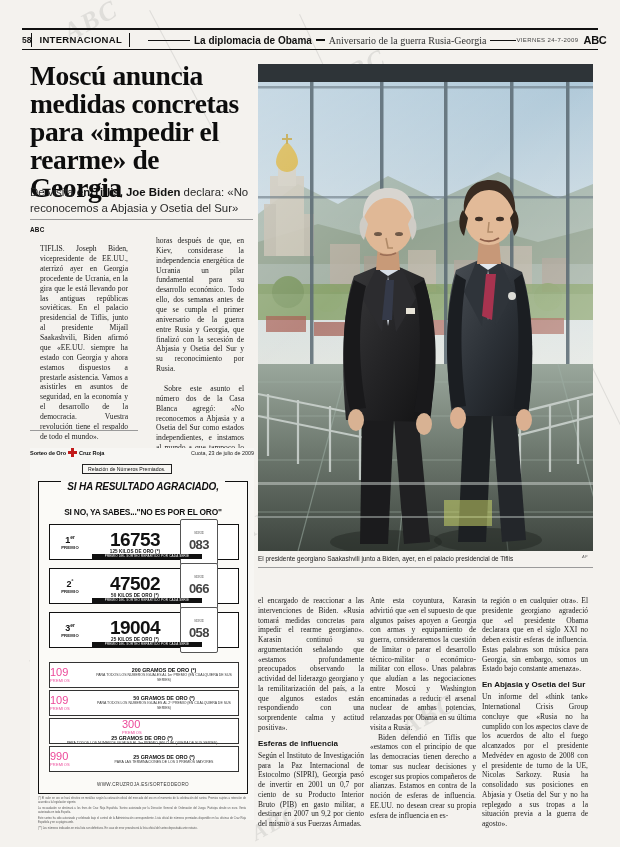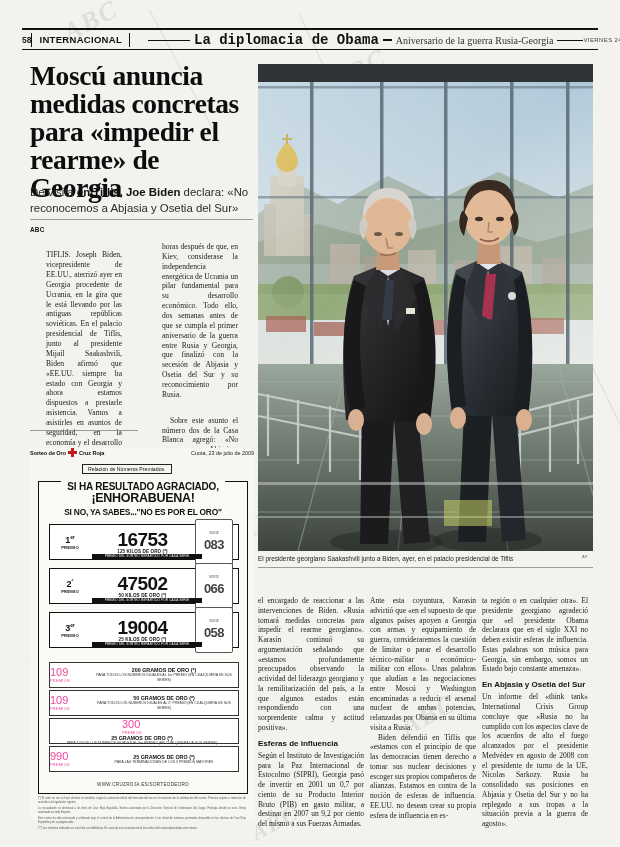--- a/index.html
+++ b/index.html
@@ -45,21 +45,21 @@
     letter-spacing:.3px;color:#111;padding:0 7px;
     border-left:1px solid #111;border-right:1px solid #111;
     height:14px;line-height:14px;
   }
   .mh-mid{
     flex:1;display:flex;align-items:center;justify-content:center;gap:4px;
     padding-left:18px;
   }
   .mh-rule-left{height:1px;background:#111;width:42px;}
   .mh-kicker{
-    font-family:Liberation Mono, monospace;font-weight:bold;font-size:14px;
+    font-family:Liberation Sans, sans-serif;font-weight:bold;font-size:10px;
     color:#111;white-space:nowrap;
   }
   .mh-dash{width:9px;height:1.6px;background:#111;}
   .mh-sub{
     font-family:Liberation Serif, serif;font-size:10px;color:#333;white-space:nowrap;
   }
   .mh-rule-right{height:1px;background:#111;flex:1;min-width:26px;}
   .mh-date{
     font-family:"Liberation Sans",sans-serif;font-size:6px;color:#444;
     letter-spacing:.4px;white-space:nowrap;padding-right:5px;
@@ -84,21 +84,21 @@
     position:absolute;left:30px;top:219px;width:223px;height:1px;background:#999;
   }
   
   .col{
     position:absolute;
     font-family:"Liberation Serif",serif;
     font-size:7.6px;line-height:1.30;
     text-align:justify;color:#1b1b1b;
     -webkit-hyphens:auto;hyphens:auto;
   }
-  .col p{margin:16px;text-indent:8px;}
+  .col p{margin:10px;text-indent:8px;}
   .col p.first{text-indent:0;}
   .byline{
     font-family:"Liberation Sans",sans-serif;font-weight:bold;
     font-size:6.4px;color:#111;margin-bottom:2px;letter-spacing:.2px;
   }
   .colA{left:30px;top:226px;width:108px;}
   .colB{left:146px;top:226px;width:108px;}
   .colA-rule{position:absolute;left:30px;top:430px;width:108px;height:1px;background:#9a9a9a;}
   
   .ad{
@@ -127,21 +127,21 @@
   .ad-rel{
     position:absolute;left:52px;top:16px;
     border:1px solid #222;padding:1px 5px;
     font-family:"Liberation Sans",sans-serif;font-size:5.2px;color:#111;
   }
   .ad-box{
     position:absolute;left:8px;top:33px;width:208px;height:311px;
     border:1.6px solid #111;background:#fbfaf7;
   }
   .ad-slog1{
-    position:absolute;left:0;top:-6px;width:208px;text-align:center;
+    position:absolute;left:0;top:-6px;width:208px;text-align:center;font-style:italic;
   }
   .ad-slog1 span{
     background:#fbfaf7;padding:0 6px;
     font-family:"Liberation Sans",sans-serif;font-weight:bold;
     font-size:10px;color:#111;letter-spacing:-.2px;
   }
   .ad-slog2{
     position:absolute;left:0;top:9px;width:208px;text-align:center;
     font-family:"Liberation Sans",sans-serif;font-weight:bold;
     font-size:12.5px;color:#111;letter-spacing:-.3px;
@@ -166,21 +166,21 @@
   .pb-mid{flex:1;text-align:center;}
   .pb-num{
     font-family:"Liberation Sans",sans-serif;font-weight:bold;
     font-size:19px;line-height:17px;color:#111;letter-spacing:-.6px;
   }
   .pb-sub{
     font-family:"Liberation Sans",sans-serif;font-weight:bold;
     font-size:4.6px;color:#111;letter-spacing:.1px;margin-top:1px;
   }
   .pb-ser{
-    width:36px;margin-right:5px;text-align:center;
+    width:36px;margin-right:20px;text-align:center;
     border:1px solid #555;border-radius:2px;padding:11px 0;background:#fff;
   }
   .pb-ser i{display:block;font-style:normal;font-size:3.6px;color:#555;}
   .pb-ser b{font-size:13px;color:#444;letter-spacing:-.5px;
     font-family:"Liberation Sans",sans-serif;}
   .pb-bar{
     position:absolute;left:42px;bottom:-0px;width:110px;height:5px;
     background:#111;color:#fff;font-size:3px;text-align:center;line-height:5px;
     font-family:"Liberation Sans",sans-serif;letter-spacing:.2px;
   }
@@ -297,21 +297,20 @@
         <span>Sorteo de Oro</span>
         <span class="cross"></span>
         <span>Cruz Roja</span>
       </div>
       <div class="ad-date">Cuota, 23 de julio de 2009</div>
     </div>
     <div class="ad-rel">Relación de Números Premiados.</div>
 
     <div class="ad-box">
       <div class="ad-slog1"><span>SI HA RESULTADO AGRACIADO,</span></div>
-      <div class="ad-slog2">¡ENHORABUENA!</div>
       <div class="ad-slog3">SI NO, YA SABES..."NO ES POR EL ORO"</div>
 
       <div class="prize-big" style="top:42px;">
         <div class="pb-ord">
           <span>1</span><sup>er</sup>
           <i>PREMIO</i>
         </div>
         <div class="pb-mid">
           <div class="pb-num">16753</div>
           <div class="pb-sub">125 KILOS DE ORO (*)</div>

